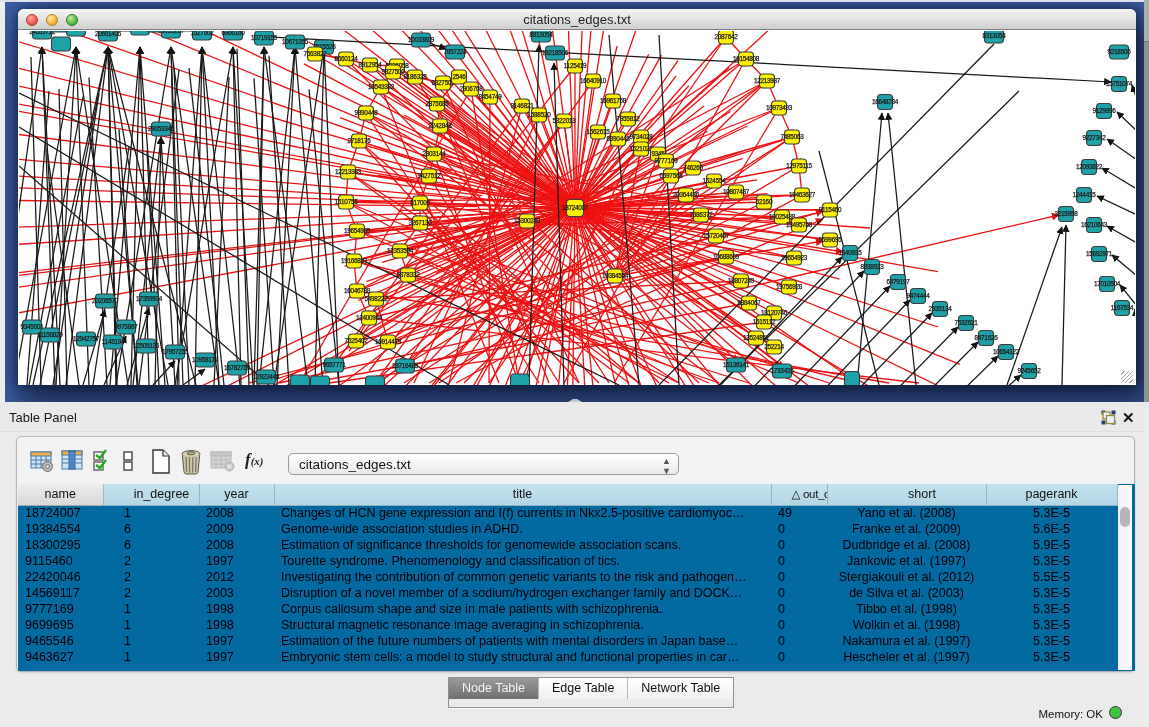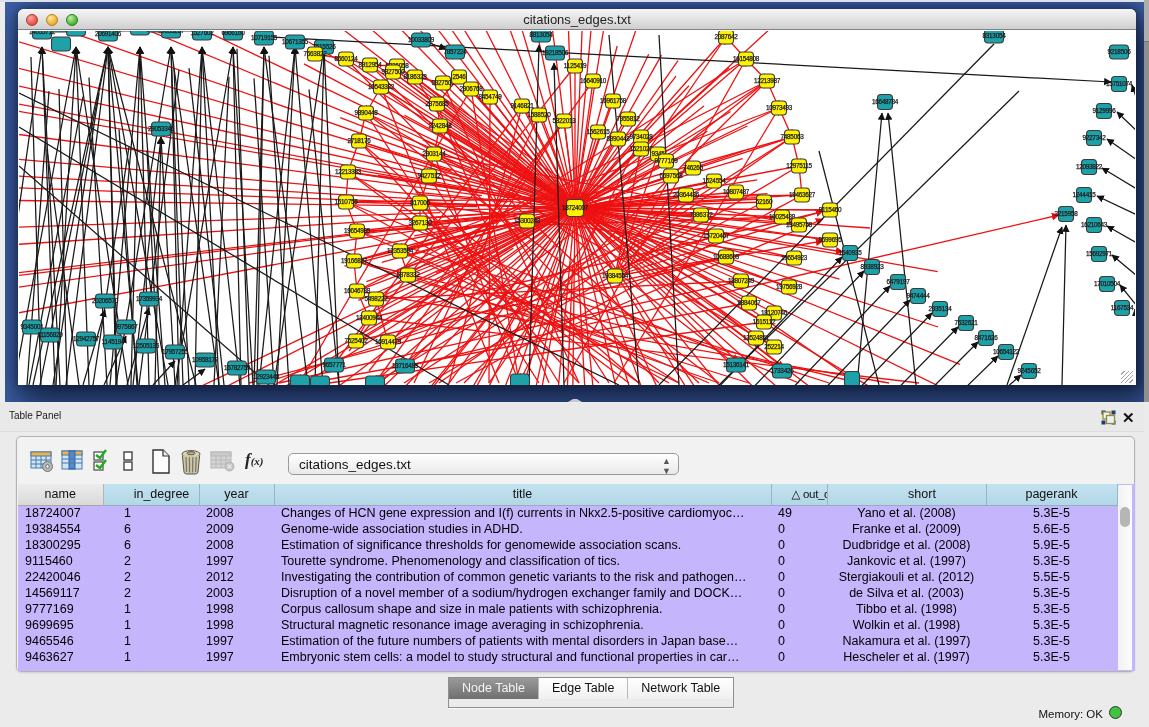--- a/index.html
+++ b/index.html
@@ -14,31 +14,31 @@
 #tl-r { left:8px; background:radial-gradient(circle at 35% 30%, #ffa79e, #ee5f55 55%, #c63a30); border:1px solid #ad3a30;}
 #tl-y { left:28px; background:radial-gradient(circle at 35% 30%, #ffe9a8, #f5b73e 55%, #d99323); border:1px solid #b4821e;}
 #tl-g { left:48px; background:radial-gradient(circle at 35% 30%, #c4eea8, #5dc142 55%, #2f9a2f); border:1px solid #2a7c28;}
 #canvas { position:absolute; left:1px; top:22px; width:1116px; height:354px; background:#ffffff; overflow:hidden; }
 #grip { position:absolute; right:2px; bottom:2px; width:12px; height:12px;
   background:repeating-linear-gradient(135deg, transparent 0 2px, #9a9a9a 2px 3px); opacity:.9; }
 #rstrip { position:absolute; right:0; top:0; width:5px; height:402px; background:#8f8f8f; z-index:6; }
 #rstrip .top { position:absolute; top:0; left:0; width:5px; height:42px; background:#adadad; border-bottom:1px solid #777; }
 #panel { position:absolute; left:0; top:402px; width:1149px; height:325px; background:#ebebeb; }
 #phead { position:absolute; left:0; top:1px; width:1144px; height:29px; background:#e9e9e9; border-bottom:1px solid #dddddd;}
-#phead .t { position:absolute; left:9px; top:7px; font-size:10px; color:#1a1a1a; }
+#phead .t { position:absolute; left:9px; top:7px; font-size:13px; color:#1a1a1a; }
 #pclose { position:absolute; left:1122px; top:6px; font-size:15px; font-weight:bold; color:#111; }
 #pfloat { position:absolute; left:1100px; top:6px; width:17px; height:17px; }
 #box { position:absolute; left:16px; top:34px; width:1119px; height:236px; background:#f2f2f2;
    border:1px solid #b3b3b3; border-radius:5px; box-shadow:0 1px 2px rgba(0,0,0,0.12); }
 #toolbar { position:absolute; left:0; top:0; width:100%; height:47px; }
 #dd { position:absolute; left:271px; top:16px; width:391px; height:22px; border:1px solid #9a9a9a; border-radius:5px;
    background:linear-gradient(#ffffff,#e9e9e9); }
 #dd .txt { position:absolute; left:10px; top:3px; font-size:13.5px; color:#111; }
 #dd .arr { position:absolute; right:7px; top:2px; font-size:9px; color:#555; line-height:10px; text-align:center; }
-#tblwrap { position:absolute; left:1px; top:47px; width:1117px; height:187px; background:#c4b5fd; overflow:hidden; }
+#tblwrap { position:absolute; left:1px; top:47px; width:1117px; height:187px; background:#0369a1; overflow:hidden; }
 table { border-collapse:collapse; table-layout:fixed; width:1080px; font-size:12.5px; color:#000; }
 th { height:21px; font-weight:normal; font-size:12.5px; text-align:center; color:#111;
    background:linear-gradient(#c3e2ef,#b2d6e6); border-right:1px solid #93b7c6; border-bottom:1px solid #8fb0bf; padding:0; overflow:hidden; white-space:nowrap;}
 th.c1 { background:linear-gradient(#ececec,#d9d9d9); border-right:1px solid #b5b5b5; border-bottom:1px solid #a8a8a8; }
 td { height:16px; padding:0 0 0 7px; overflow:hidden; white-space:nowrap; }
 .c1 { width:85px; } .c2 { width:96px;padding-left:21px; } .c3 { width:75px; } .c4 { width:497px; }
 .c5 { width:56px; } .c6 { width:159px;padding-left:31px; } .c7 { width:131px; }
 td.c6, td.c7 { text-align:center; padding:0; }
 #vsb { position:absolute; right:2px; top:48px; width:14px; height:185px; background:linear-gradient(90deg,#f2f2f2,#fcfcfc); }
 #vsb .thumb { position:absolute; left:2px; top:22px; width:10px; height:20px; background:#b6b6b6; border-radius:5px; }

